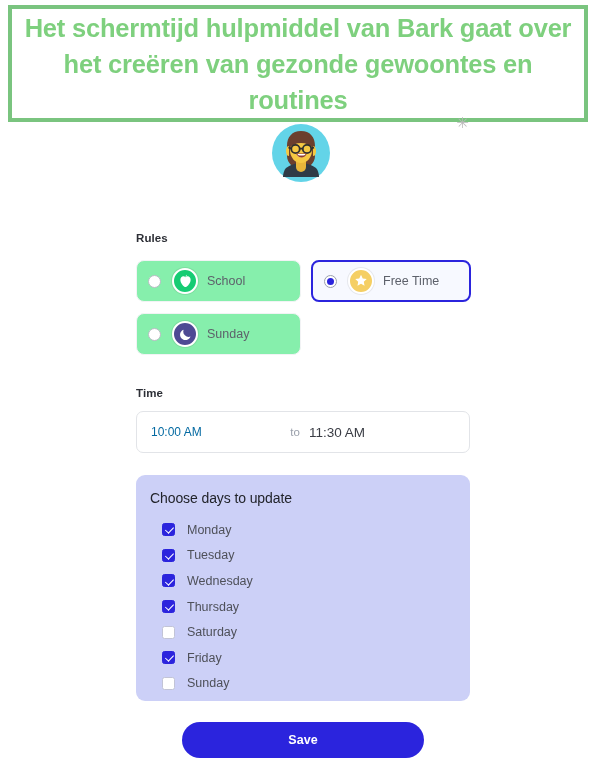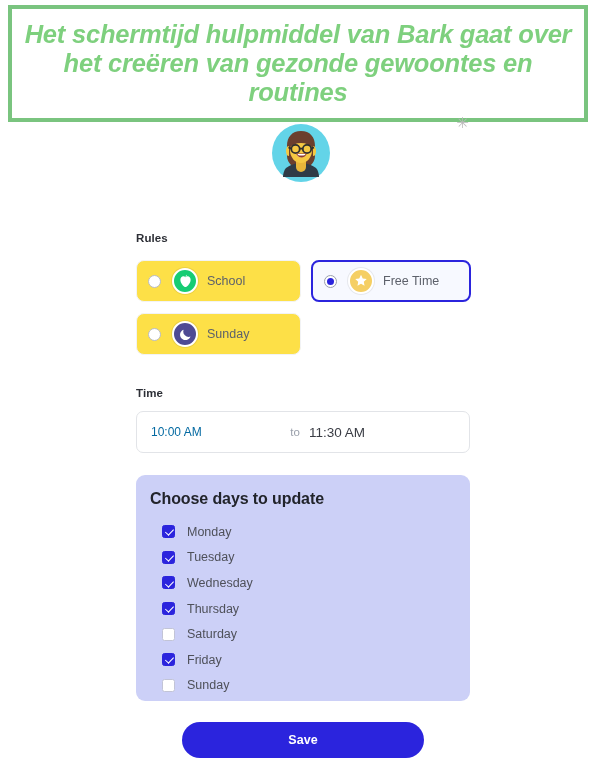--- a/index.html
+++ b/index.html
@@ -19,25 +19,24 @@
     width: 580px; height: 117px;
     border: 4px solid #7ac47f;
     background: #ffffff;
     display: flex; align-items: center; justify-content: center;
   }
   .banner-text {
     color: #7ed07e;
     font-family: "Liberation Sans", sans-serif;
     font-weight: bold;
     font-size: 25.5px;
-    line-height: 29px;
+    line-height: 36px;
     text-align: center;
     letter-spacing: -0.2px;
     padding: 0 10px;
-    font-style: italic;
   }
   .banner-mark {
     position: absolute;
     left: 455px; top: 116px;
     width: 15px; height: 15px;
     color: #b9b9b9;
     font-size: 15px;
     line-height: 15px;
     text-align: center;
     font-family: "DejaVu Sans", sans-serif;
@@ -76,21 +75,21 @@
   #time-label  { top: 387px; }
 
   
   .rule-card {
     position: absolute;
     height: 42px;
     border-radius: 8px;
     display: flex;
     align-items: center;
     padding-left: 11px;
-    background: #fde047;
+    background: #86efac;
     border: 1px solid #f2f3f5;
   }
   .rule-card.selected {
     background: #f7f9ff;
     border: 2px solid #2b24dd;
   }
   #rule-school   { left: 136px; top: 260px; width: 165px; }
   #rule-freetime { left: 311px; top: 260px; width: 160px; }
   #rule-bedtime  { left: 136px; top: 313px; width: 165px; }
 
@@ -166,22 +165,22 @@
   
   .days-panel {
     position: absolute;
     left: 136px; top: 475px;
     width: 334px; height: 226px;
     background: #ccd0f7;
     border-radius: 9px;
     padding: 15px 0 0 14px;
   }
   .days-title {
-    font-size: 16px;
-    font-weight: bold;
+    font-size: 14px;
+    font-weight: normal;
     color: #22242b;
     letter-spacing: -0.1px;
     margin-bottom: 11px;
   }
   .day-row {
     display: flex;
     align-items: center;
     height: 25.6px;
     padding-left: 12px;
   }

